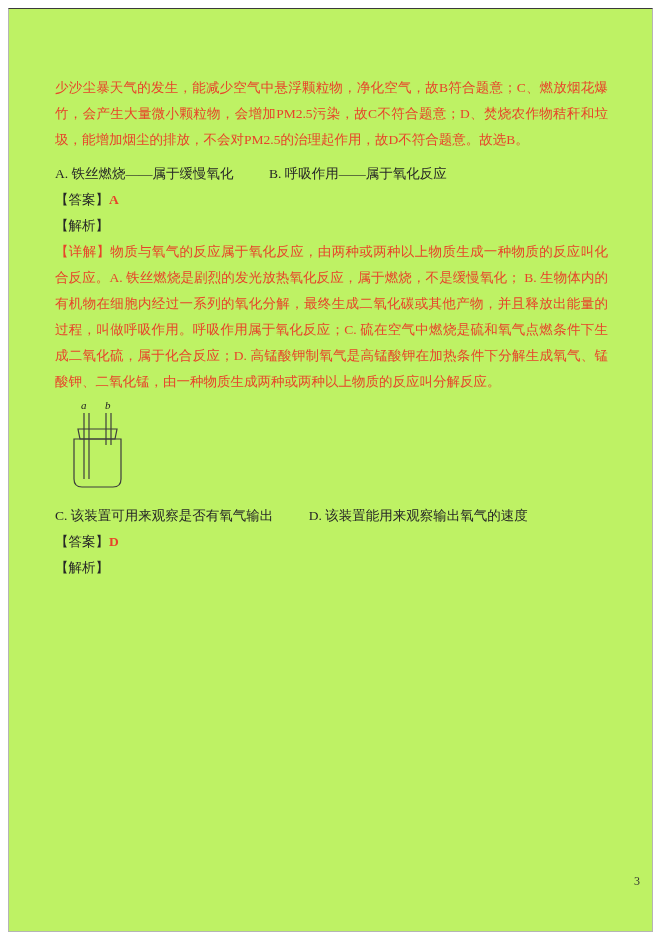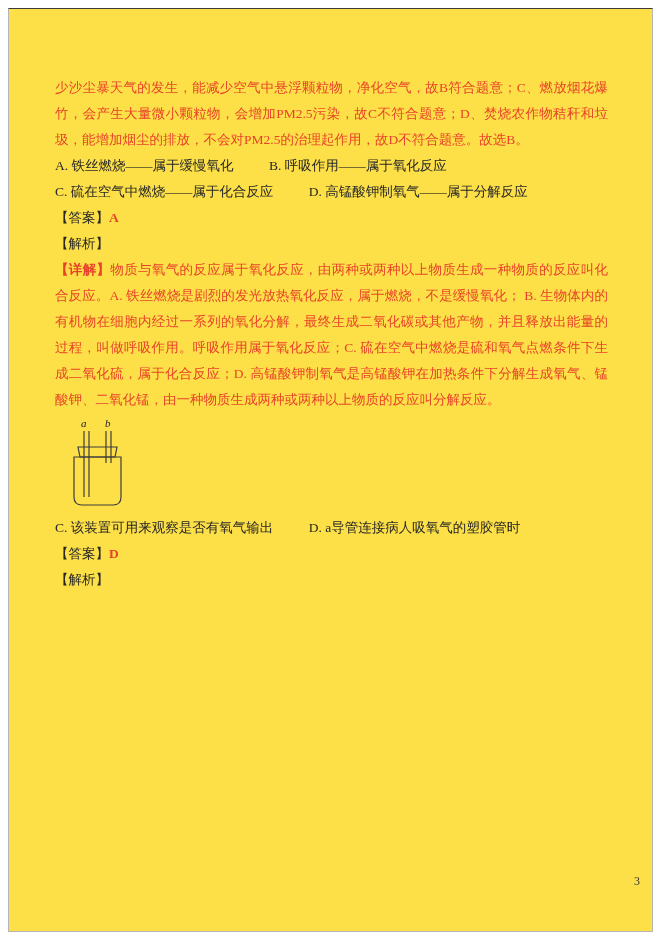--- a/index.html
+++ b/index.html
@@ -10,36 +10,36 @@
     width: 661px; height: 935px;
     position: relative;
     font-family: "Liberation Serif", "DejaVu Serif", serif;
     overflow: hidden;
   }
   .page {
     position: absolute;
     top: 8px; left: 8px; right: 8px; bottom: 3px;
     border: 1px solid #b5b5b5;
     border-top: 1px solid #3a3a3a;
-    background: #fde047;
+    background: #bef264;
     box-sizing: border-box;
   }
   .content {
     padding: 66px 44px 0 46px;
     font-size: 13.5px;
     line-height: 26px;
     color: #262626;
     text-align: justify;
   }
   p { margin: 0; }
   .red { color: #e8432a; }
-  .bold { font-weight: bold; }
+  .bold { font-weight: normal; }
   .label-black { font-weight: normal; color: #262626; }
   .ans-letter { font-weight: bold; }
-  .opt-line { white-space: nowrap; }
+  .opt-line { white-space: nowrap; margin-top: 8px; }
   .opt { display: inline-block; margin-right: 32px; }
   .opt:last-child { margin-right: 0; }
   .diagram-wrap { margin: 4px 0 2px 8px; height: 96px; }
   .circle {
     display: inline-block;
     width: 13px; height: 13px;
     border-radius: 50%;
     vertical-align: -2px;
     box-sizing: border-box;
   }
@@ -57,24 +57,20 @@
 
 <div class="page">
   <div class="content">
 
     <p class="red">少沙尘暴天气的发生，能减少空气中悬浮颗粒物，净化空气，故B符合题意；C、燃放烟花爆竹，会产生大量微小颗粒物，会增加PM2.5污染，故C不符合题意；D、焚烧农作物秸秆和垃圾，能增加烟尘的排放，不会对PM2.5的治理起作用，故D不符合题意。故选B。</p>
 
     <p class="opt-line">
       <span class="opt">A. 铁丝燃烧――属于缓慢氧化</span>
       <span class="opt">B. 呼吸作用――属于氧化反应</span>
     </p>
-    <p class="opt-line">
-      <span class="opt">C. 硫在空气中燃烧――属于化合反应</span>
-      <span class="opt">D. 高锰酸钾制氧气――属于分解反应</span>
-    </p>
     <p>
       <span class="label-black">【答案】</span><span class="red ans-letter">A</span>
     </p>
     <p>
       <span class="label-black">【解析】</span>
     </p>
     <p class="red">
       <span class="bold">【详解】</span><span>物质与氧气的反应属于氧化反应，由两种或两种以上物质生成一种物质的反应叫化合反应。A. 铁丝燃烧是剧烈的发光放热氧化反应，属于燃烧，不是缓慢氧化； B. 生物体内的有机物在细胞内经过一系列的氧化分解，最终生成二氧化碳或其他产物，并且释放出能量的过程，叫做呼吸作用。呼吸作用属于氧化反应；C. 硫在空气中燃烧是硫和氧气点燃条件下生成二氧化硫，属于化合反应；D. 高锰酸钾制氧气是高锰酸钾在加热条件下分解生成氧气、锰酸钾、二氧化锰，由一种物质生成两种或两种以上物质的反应叫分解反应。</span>
     </p>
 
@@ -89,21 +85,21 @@
           <path d="M15 30 H54 L52 40 H17 Z"></path>
           <path d="M11 40 H58 V80 Q58 88 50 88 H19 Q11 88 11 80 Z"></path>
         </g>
         <text x="18" y="10" font-size="11" font-style="italic" fill="#222222">a</text>
         <text x="42" y="10" font-size="11" font-style="italic" fill="#222222">b</text>
       </svg>
     </div>
 
     <p class="opt-line">
       <span class="opt">C. 该装置可用来观察是否有氧气输出</span>
-      <span class="opt">D. a导管连接病人吸氧气的塑胶管时</span>
+      <span class="opt">D. 该装置能用来观察输出氧气的速度</span>
     </p>
     <p>
       <span class="label-black">【答案】</span><span class="red ans-letter">D</span>
     </p>
     <p>
       <span class="label-black">【解析】</span>
     </p>
 
 
   </div>

